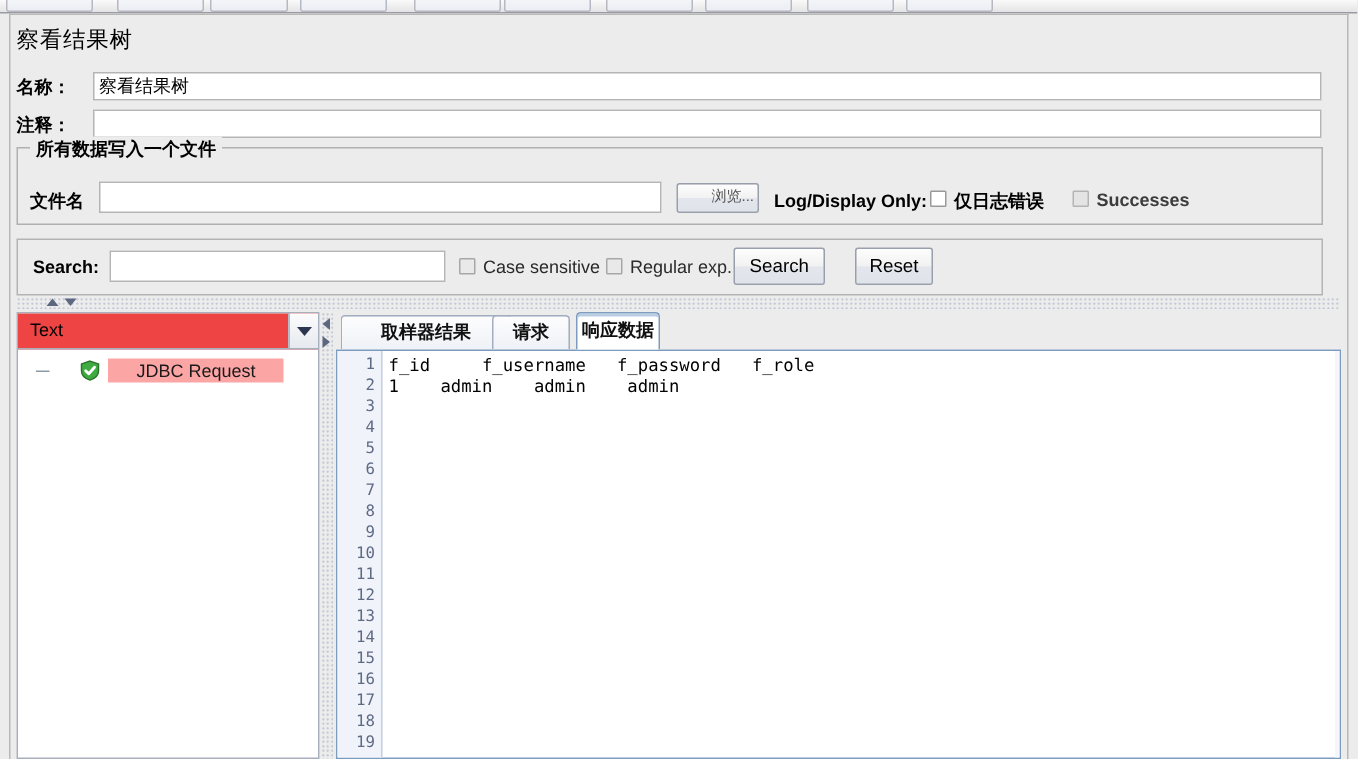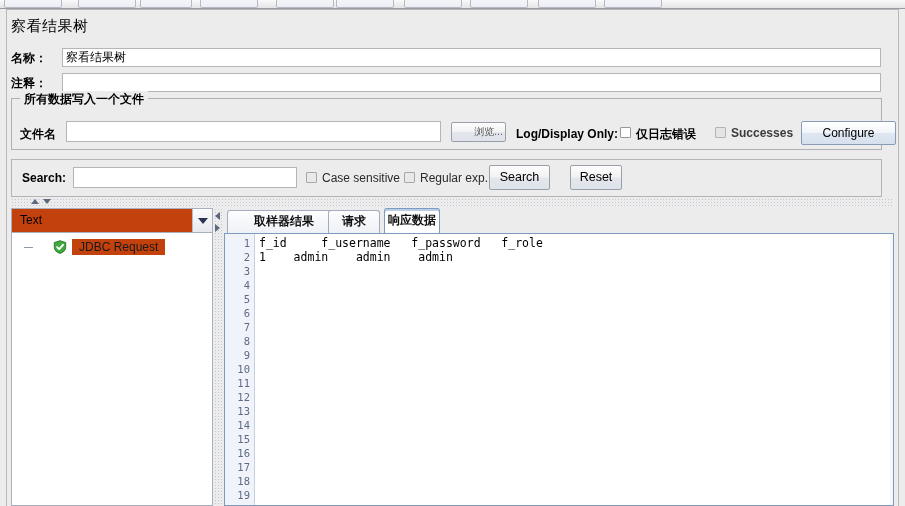--- a/index.html
+++ b/index.html
@@ -89,31 +89,31 @@
   .hsplit .arw{position:absolute;top:1px;width:0;height:0;}
   .arw-up{left:20px;border-left:4px solid transparent;border-right:4px solid transparent;
     border-bottom:5px solid #5d6780;}
   .arw-dn{left:32px;border-left:4px solid transparent;border-right:4px solid transparent;
     border-top:5px solid #5d6780;}
 
   
   .treepane{position:absolute;left:11px;top:208px;width:202px;height:298px;
     background:#fff;border:1px solid #a9b0bd;box-sizing:border-box;}
   .tree-combo{position:absolute;left:0;top:0;width:200px;height:24px;
-    border-bottom:1px solid #a9b0bd;box-sizing:border-box;background:#c2410c;}
+    border-bottom:1px solid #a9b0bd;box-sizing:border-box;background:#ef4444;}
   .tree-combo .cval{position:absolute;left:8px;top:4px;font-size:12px;}
   .tree-combo .cbtn{position:absolute;right:0;top:0;width:20px;height:23px;
     background:linear-gradient(#fcfcfd,#e6e9ef);border-left:1px solid #b7bcc8;box-sizing:border-box;}
   .tree-combo .cbtn i{position:absolute;left:5px;top:9px;width:0;height:0;
     border-left:5px solid transparent;border-right:5px solid transparent;border-top:6px solid #2b3550;}
   .tree-node{position:absolute;left:0;top:30px;height:16px;}
   .tn-dash{position:absolute;left:12px;top:8px;width:9px;height:1px;background:#8c9aa8;}
   .tn-icon{position:absolute;left:41px;top:1px;width:14px;height:14px;}
-  .tn-label{position:absolute;left:60px;top:0px;font-size:12px;background:#c2410c;
-    padding:1px 7px;color:#1a1a1a;white-space:nowrap;text-align:center;}
+  .tn-label{position:absolute;left:60px;top:0px;font-size:12px;background:#fca5a5;
+    padding:1px 19px;color:#1a1a1a;white-space:nowrap;text-align:center;}
 
   
   .vsplit{position:absolute;left:214px;top:208px;width:8px;height:298px;
     background:#ececec;
     background-image:radial-gradient(#c3c7d4 35%,transparent 36%);
     background-size:3px 3px;}
   .vsplit .arw{position:absolute;left:1px;width:0;height:0;}
   .arw-lf{top:4px;border-top:4px solid transparent;border-bottom:4px solid transparent;
     border-right:5px solid #5d6780;}
   .arw-rt{top:16px;border-top:4px solid transparent;border-bottom:4px solid transparent;
@@ -186,21 +186,20 @@
   <div class="btn" id="browse-btn">浏览...</div>
 
   <div class="logdisp">Log/Display Only:</div>
 
   <div class="cbx" id="cb-errorlogs"></div>
   <div class="cbl" id="lb-errorlogs">仅日志错误</div>
 
   <div class="cbx dis" id="cb-successes"></div>
   <div class="cbl" id="lb-successes">Successes</div>
 
-  <div class="btn" id="configure-btn">Configure</div>
 
   <div class="searchbar"></div>
   <div class="cbl" id="search-label">Search:</div>
   <input id="search-input" type="text" value="" style="">
   <div class="cbx" id="cb-case"></div>
   <div class="cbl" id="lb-case">Case sensitive</div>
   <div class="cbx" id="cb-regex"></div>
   <div class="cbl" id="lb-regex">Regular exp.</div>
   <div class="btn" id="search-btn">Search</div>
   <div class="btn" id="reset-btn">Reset</div>

